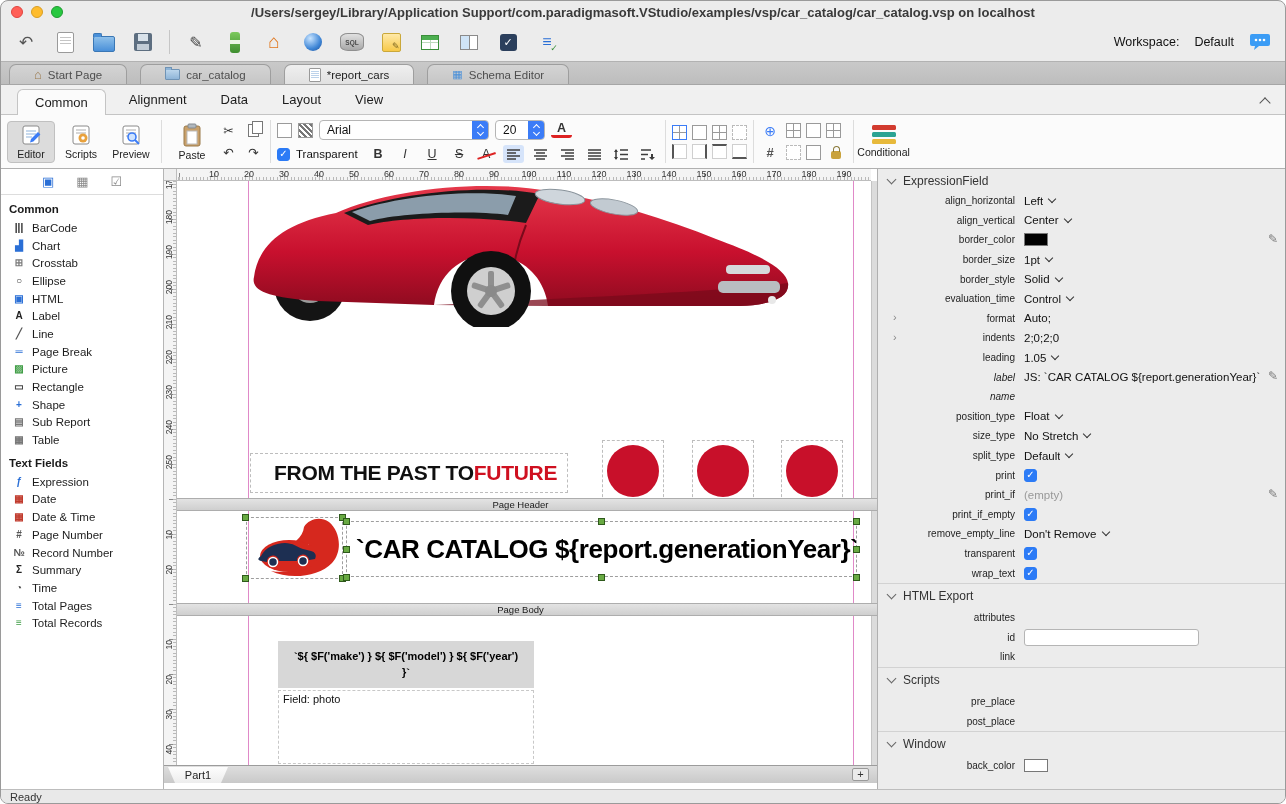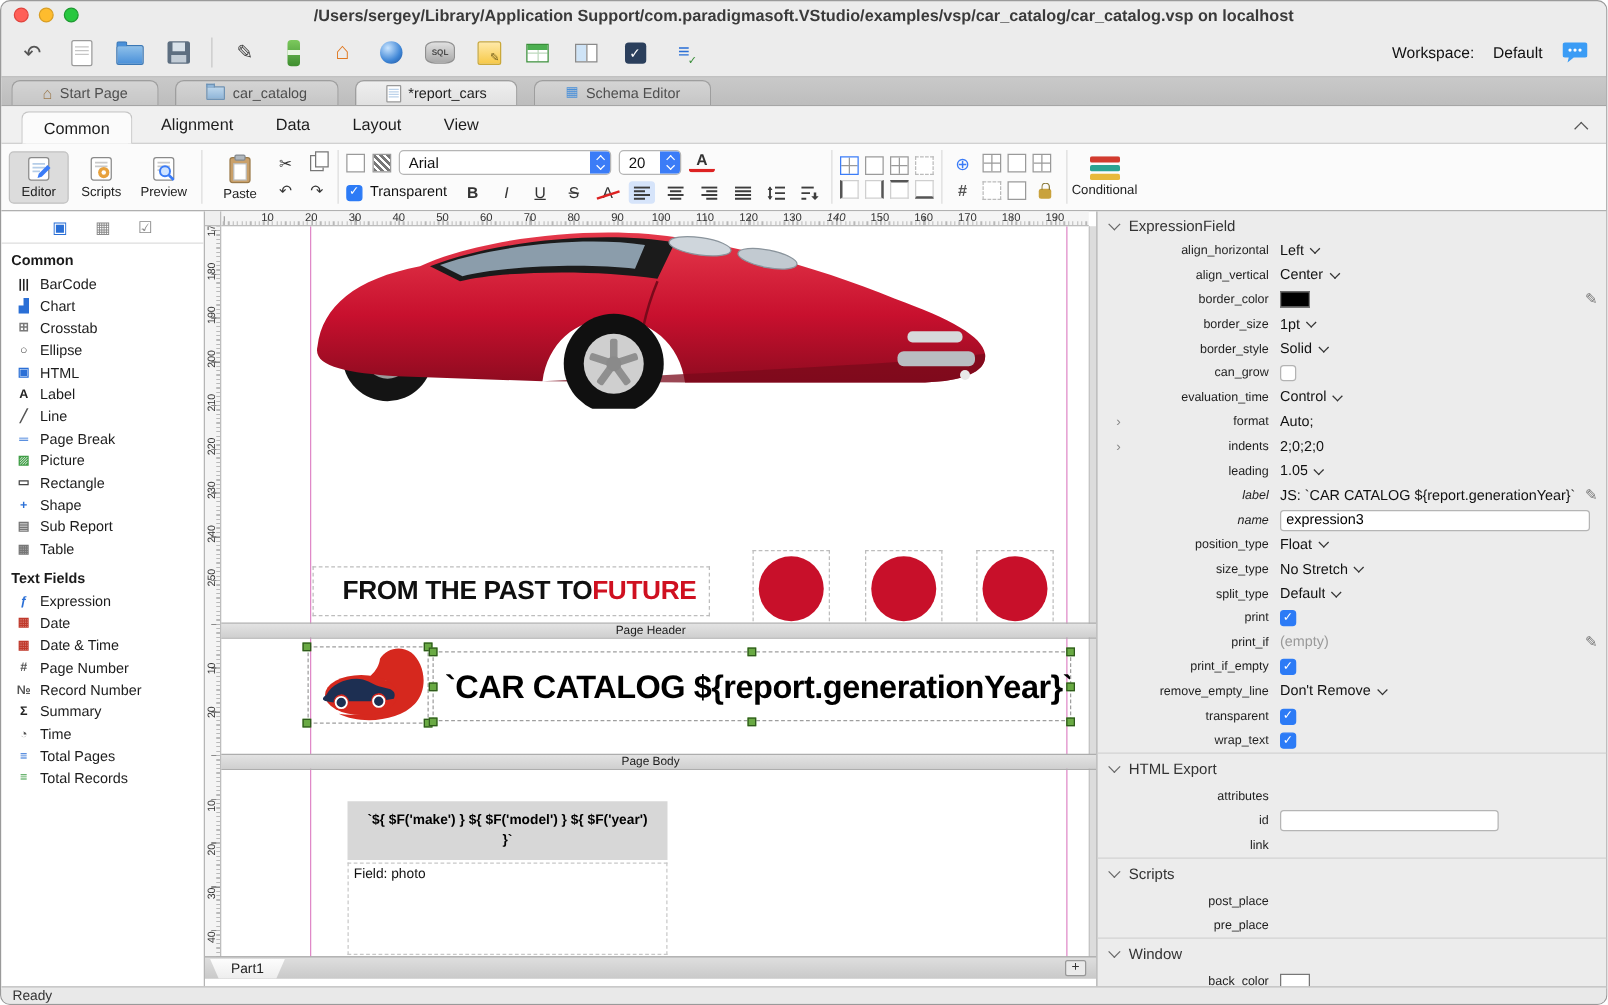--- a/index.html
+++ b/index.html
@@ -589,21 +589,21 @@
         <span class="hnum" style="left: 142px;">40</span>
         <span class="hnum" style="left: 177px;">50</span>
         <span class="hnum" style="left: 212px;">60</span>
         <span class="hnum" style="left: 247px;">70</span>
         <span class="hnum" style="left: 282px;">80</span>
         <span class="hnum" style="left: 317px;">90</span>
         <span class="hnum" style="left: 352px;">100</span>
         <span class="hnum" style="left: 387px;">110</span>
         <span class="hnum" style="left: 422px;">120</span>
         <span class="hnum" style="left: 457px;">130</span>
-        <span class="hnum" style="left: 492px; font-style: italic;">140</span>
+        <span class="hnum" style="left: 492px;">140</span>
         <span class="hnum" style="left: 527px;">150</span>
         <span class="hnum" style="left: 562px;">160</span>
         <span class="hnum" style="left: 597px;">170</span>
         <span class="hnum" style="left: 632px;">180</span>
         <span class="hnum" style="left: 667px;">190</span>
       </div>
     <div class="vruler">
         <span class="vnum" style="top: -6px;">170</span>
         <span class="vnum" style="top: 29px;">180</span>
         <span class="vnum" style="top: 64px;">190</span>
@@ -759,26 +759,20 @@
         </div>
       </div>
       <div class="prow">
         <div class="plabel">border_style</div>
         <div class="pctrl">
           <span class="val">Solid</span>
           <span class="ddc"></span>
         </div>
       </div>
       <div class="prow">
-        <div class="plabel">can_grow</div>
-        <div class="pctrl">
-          <span class="cb"></span>
-        </div>
-      </div>
-      <div class="prow">
         <div class="plabel">evaluation_time</div>
         <div class="pctrl">
           <span class="val">Control</span>
           <span class="ddc"></span>
         </div>
       </div>
       <div class="prow">
         <span class="pexp">›</span>
         <div class="plabel">format</div>
         <div class="pctrl">
@@ -801,23 +795,20 @@
       </div>
       <div class="prow">
         <div class="plabel it">label</div>
         <div class="pctrl">
           <span class="val">JS: `CAR CATALOG ${report.generationYear}`</span>
         </div>
         <span class="pedit">✎</span>
       </div>
       <div class="prow">
         <div class="plabel it">name</div>
-        <div class="pctrl">
-          <input class="pinput" value="expression3" style="width: 248px;">
-        </div>
       </div>
       <div class="prow">
         <div class="plabel">position_type</div>
         <div class="pctrl">
           <span class="val">Float</span>
           <span class="ddc"></span>
         </div>
       </div>
       <div class="prow">
         <div class="plabel">size_type</div>
@@ -895,25 +886,25 @@
       </div>
       <div class="prow">
         <div class="plabel">link</div>
         <div class="pctrl"></div>
       </div>
       <div class="ihead">
         <span class="chev"></span>
         <span>Scripts</span>
       </div>
       <div class="prow">
+        <div class="plabel">pre_place</div>
+        <div class="pctrl"></div>
+      </div>
+      <div class="prow">
         <div class="plabel">post_place</div>
-        <div class="pctrl"></div>
-      </div>
-      <div class="prow">
-        <div class="plabel">pre_place</div>
         <div class="pctrl"></div>
       </div>
       <div class="ihead">
         <span class="chev"></span>
         <span>Window</span>
       </div>
       <div class="prow">
         <div class="plabel">back_color</div>
         <div class="pctrl">
           <span class="swatch" style="background: rgb(255, 255, 255);"></span>

